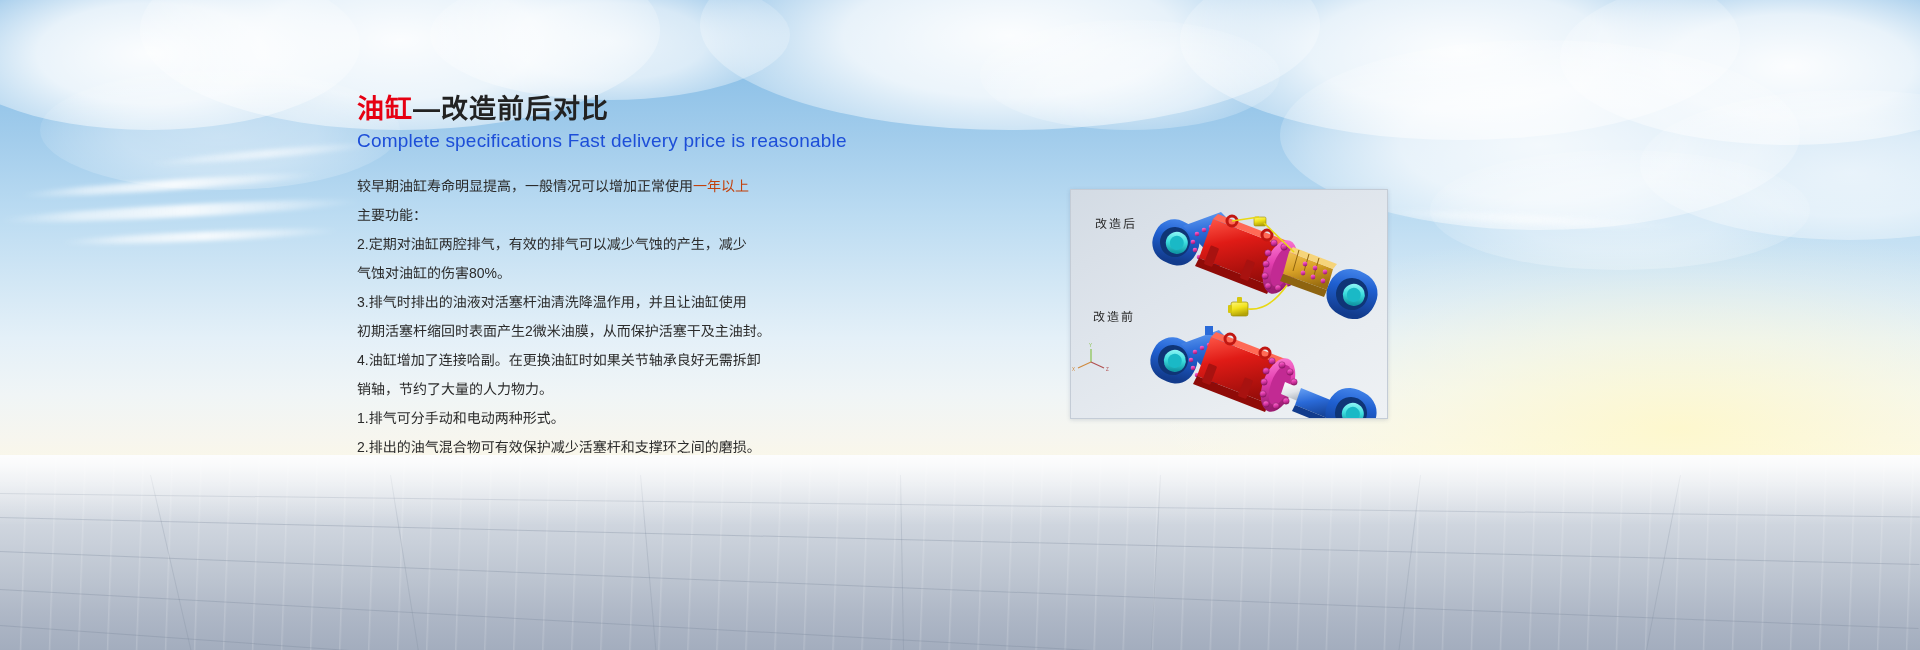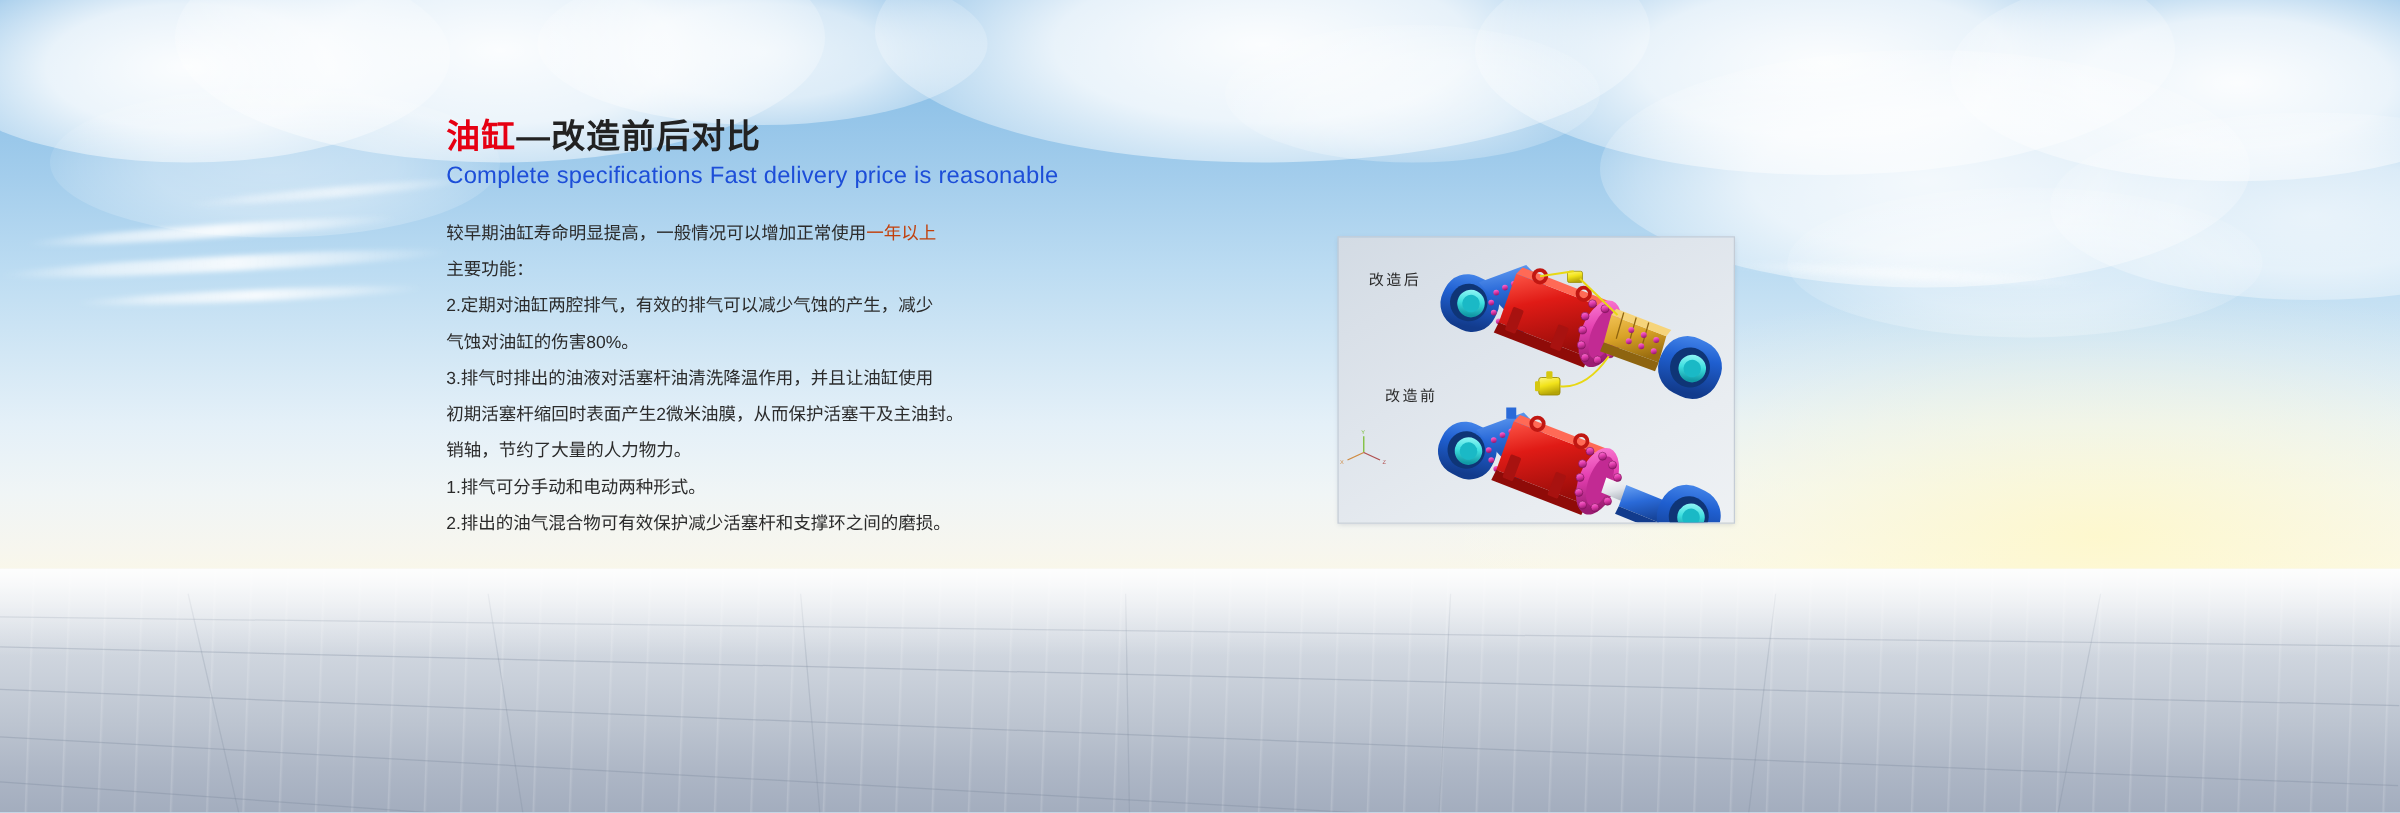--- a/index.html
+++ b/index.html
@@ -199,21 +199,21 @@
   }
   .panel svg { display: block; }
   .panel-label {
     position: absolute;
     font-family: "DejaVu Serif", "Liberation Serif", serif;
     font-size: 12px;
     color: #2a2a2a;
     letter-spacing: 2px;
   }
   .lbl-after  { left: 24px; top: 24px; }
-  .lbl-before { left: 22px; top: 117px; margin-left: 15px; }
+  .lbl-before { left: 22px; top: 117px; }
 </style>
 </head>
 <body>
 
 <div class="stage">
 
   <div class="sky"></div>
   <div class="sky-warm"></div>
 
   <div class="cloud c1"></div>
@@ -256,20 +256,21 @@
 
     <p class="subtitle">Complete specifications Fast delivery price is reasonable</p>
 
     <div class="body">
       <p><span>较早期油缸寿命明显提高，一般情况可以增加正常使用</span><span class="hl">一年以上</span></p>
       <p>主要功能：</p>
       <p>2.定期对油缸两腔排气，有效的排气可以减少气蚀的产生，减少</p>
       <p>气蚀对油缸的伤害80%。</p>
       <p>3.排气时排出的油液对活塞杆油清洗降温作用，并且让油缸使用</p>
       <p>初期活塞杆缩回时表面产生2微米油膜，从而保护活塞干及主油封。</p>
+      <p>4.油缸增加了连接哈副。在更换油缸时如果关节轴承良好无需拆卸</p>
       <p>销轴，节约了大量的人力物力。</p>
       <p>1.排气可分手动和电动两种形式。</p>
       <p>2.排出的油气混合物可有效保护减少活塞杆和支撑环之间的磨损。</p>
     </div>
   </div>
 
   <div class="panel">
 
     <svg width="316" height="228" viewBox="0 0 316 228">
       <defs>

